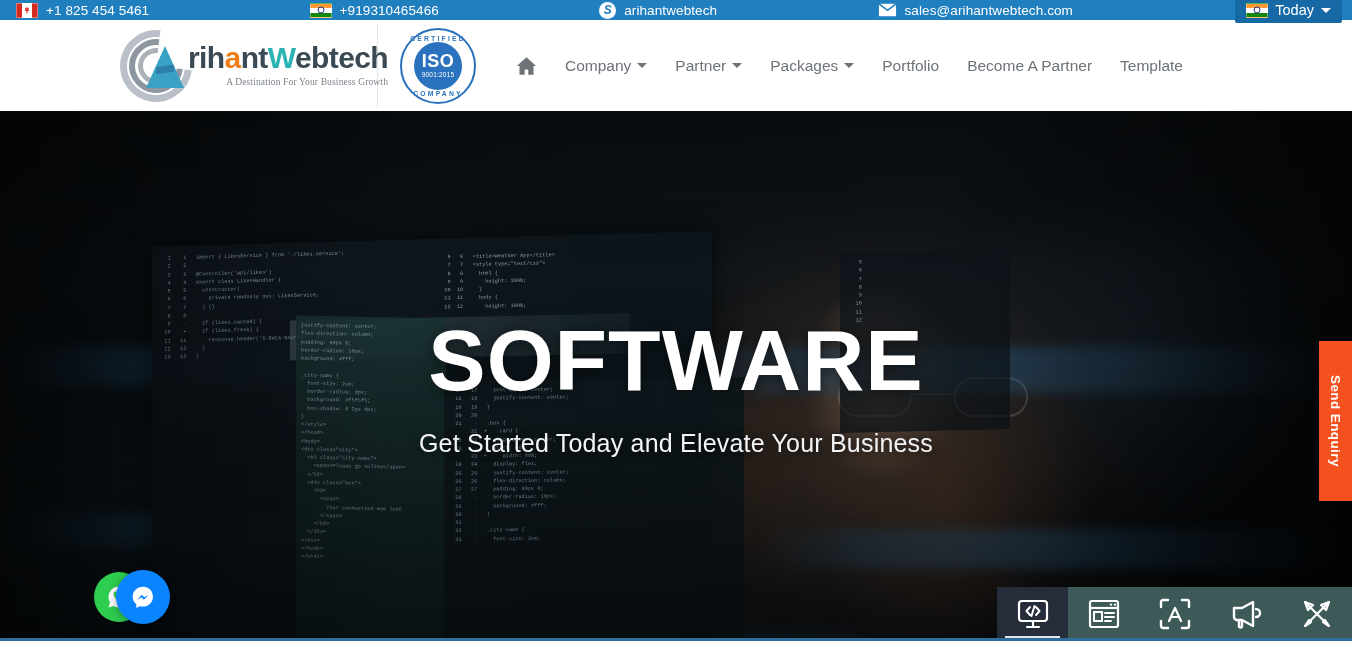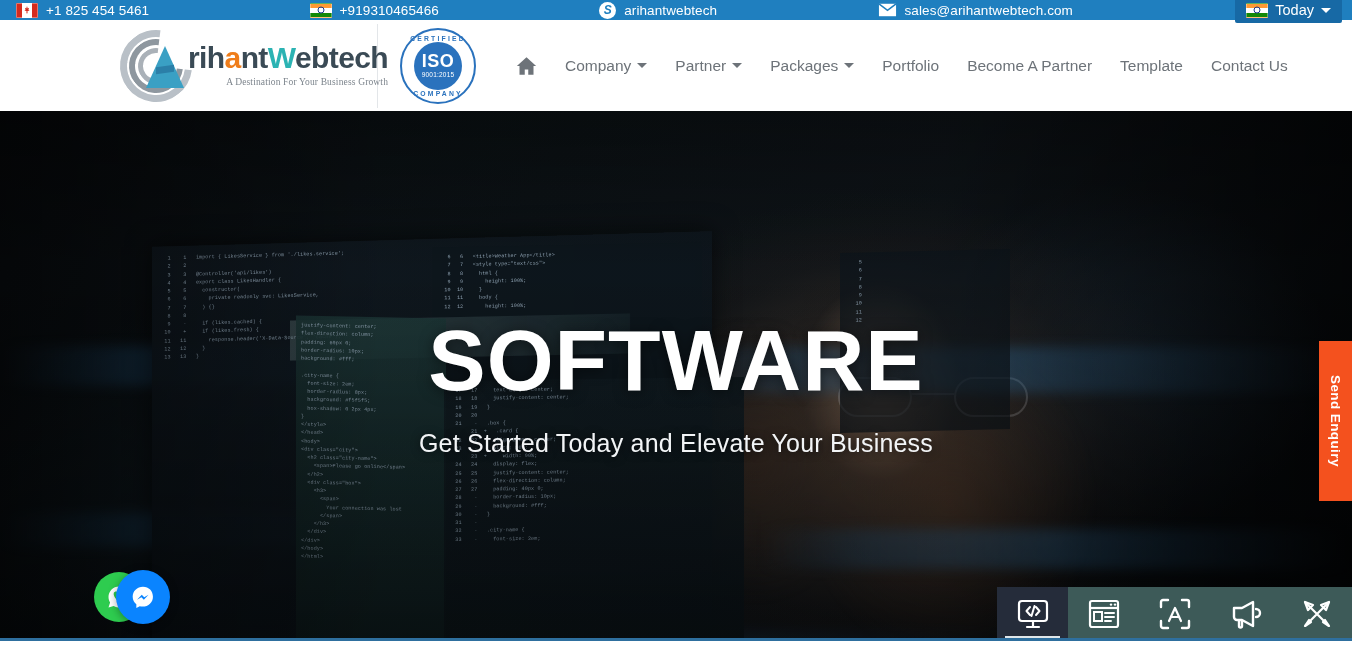--- a/index.html
+++ b/index.html
@@ -400,23 +400,20 @@
       <span class="caret"></span>
     </a>
     <a href="#">
       <span>Portfolio</span>
     </a>
     <a href="#">
       <span>Become A Partner</span>
     </a>
     <a href="#">
       <span>Template</span>
-    </a>
-    <a href="#">
-      <span>Contact Us</span>
     </a>
   </nav>
 </div>
 
 <div class="hero">
 
   <div class="hero-bg">
     <div class="bg-base"></div>
     <div class="bg-person"></div>
     <div class="bg-glasses">

